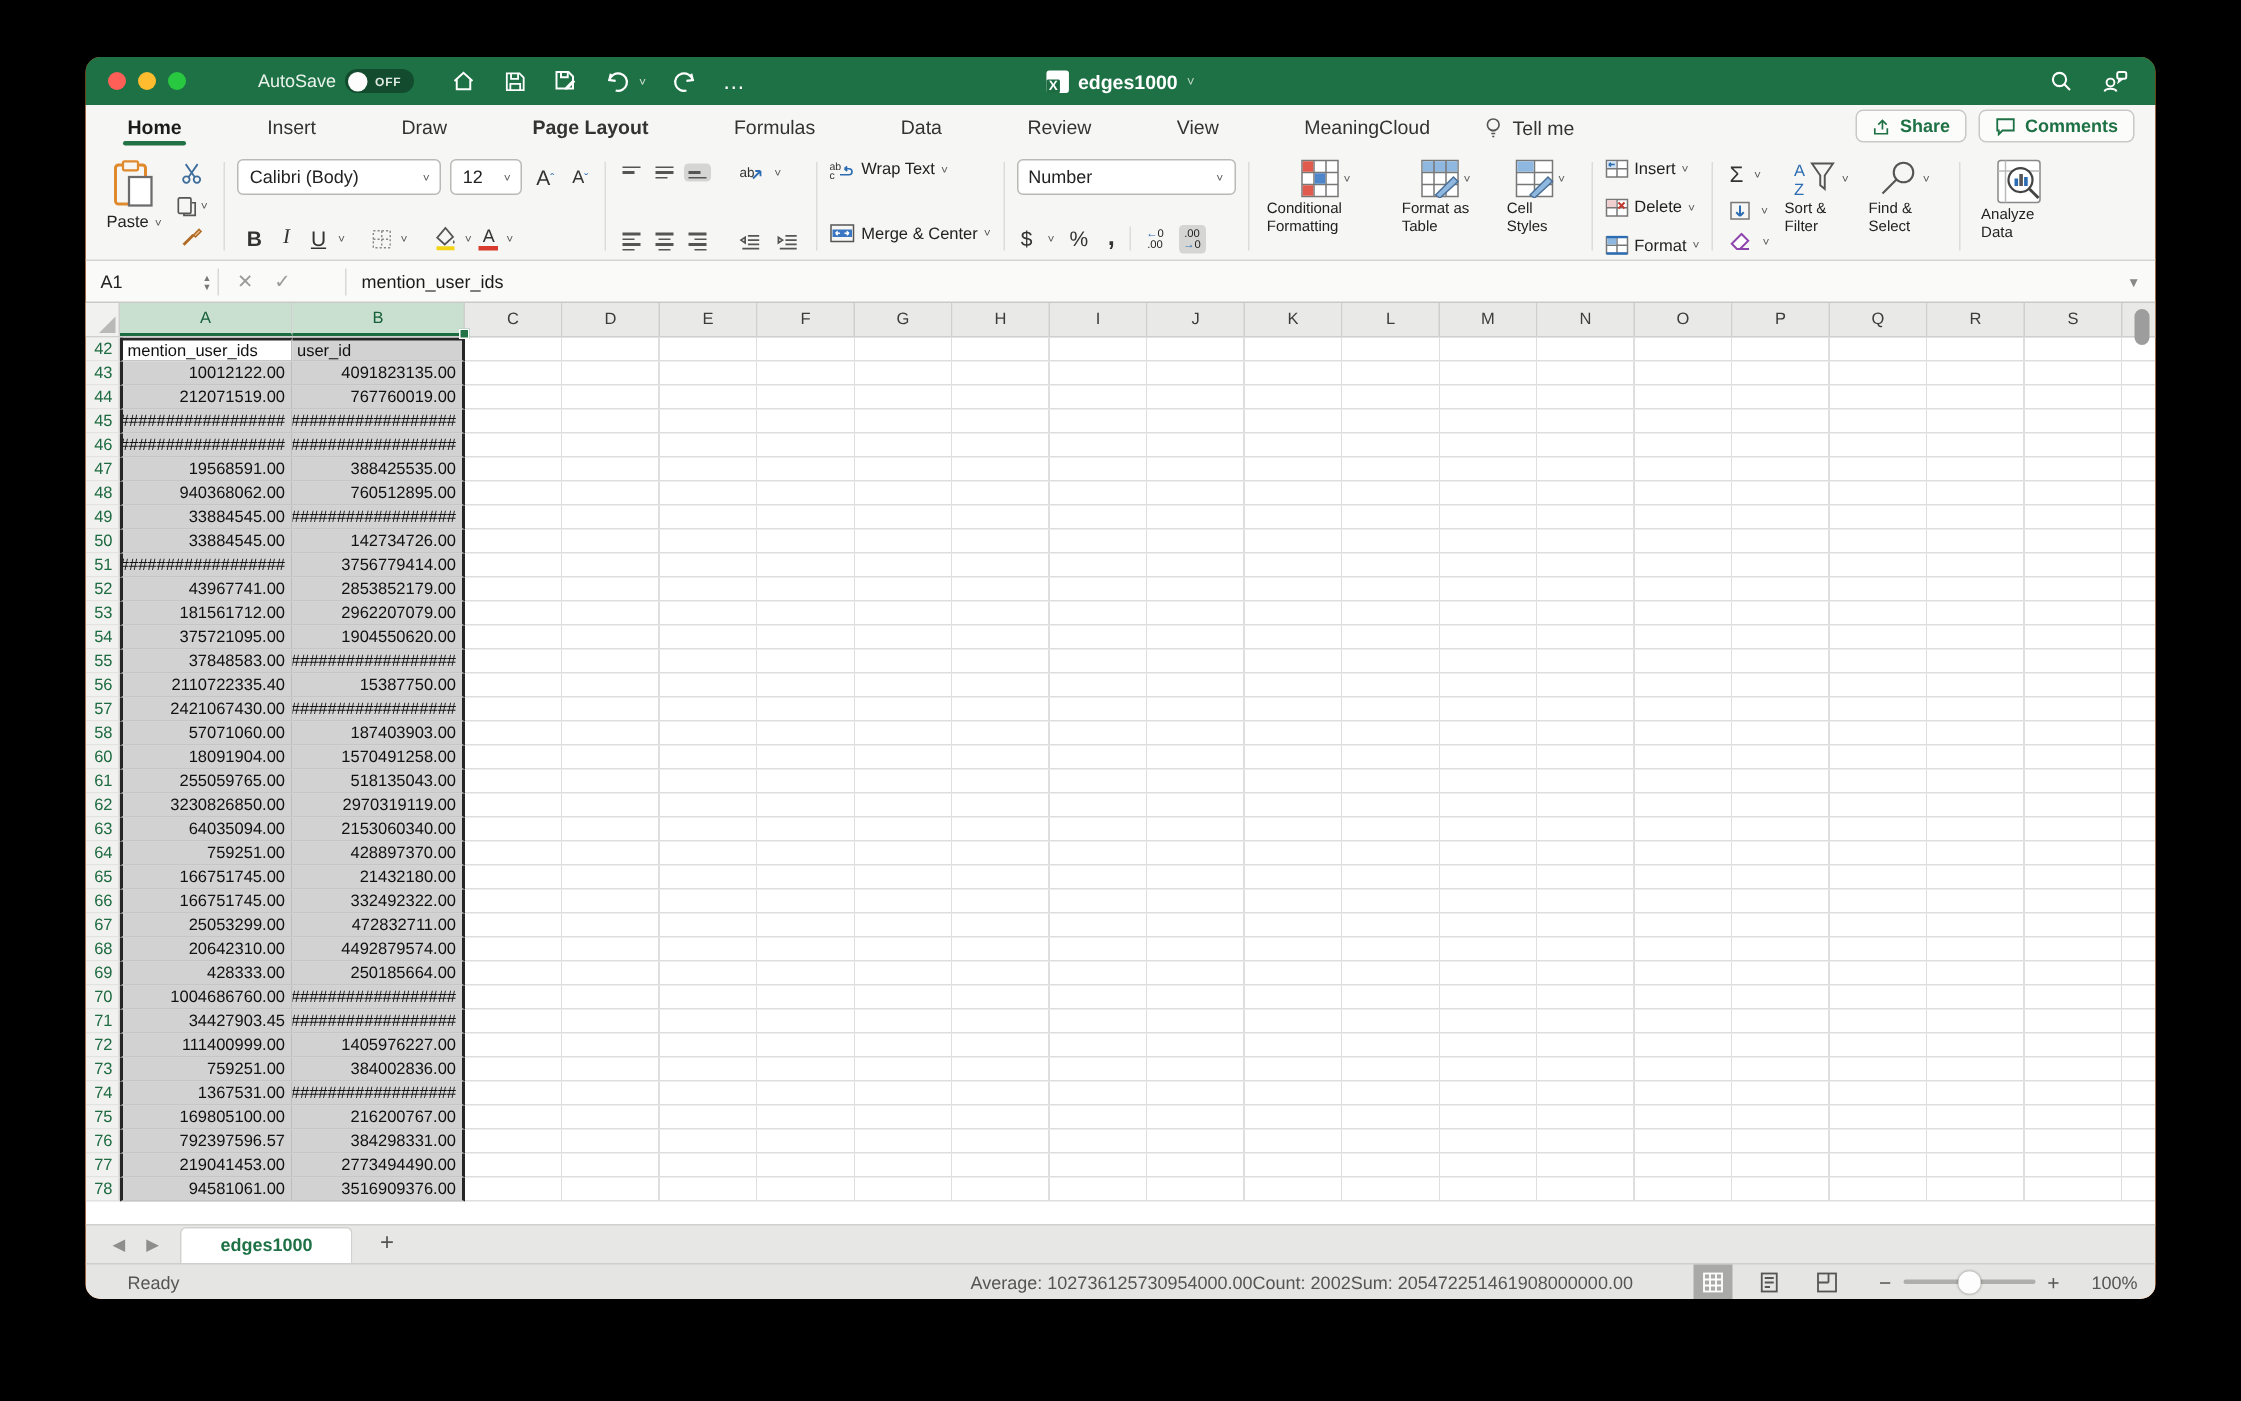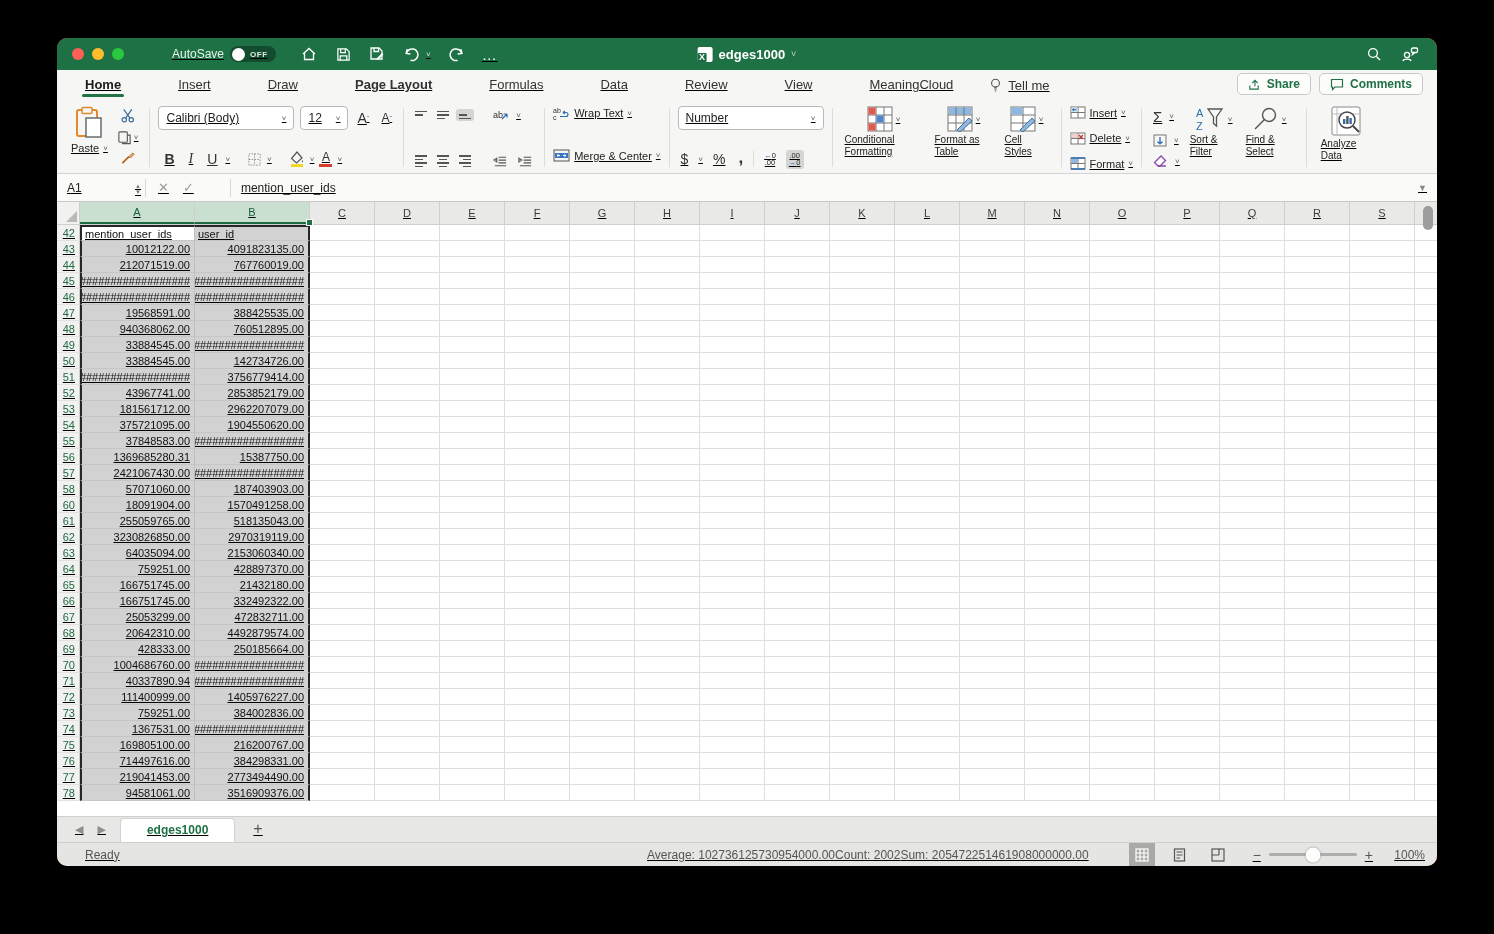--- a/index.html
+++ b/index.html
@@ -1,20 +1,20 @@
 <!DOCTYPE html>
 <html><head>
 <meta charset="utf-8">
 <style>
   * { margin:0; padding:0; box-sizing:border-box; }
   html,body { background:#000; }
   body { font-family:"Liberation Sans", sans-serif; }
   .screen { position:relative; width:1494px; height:934px; background:#000; overflow:hidden; }
   .window { position:absolute; left:57px; top:38px; width:1380px; height:828px;
-            border-radius:10px; overflow:hidden; display:flex; flex-direction:column; background:#f97316;text-decoration:underline; }
+            border-radius:10px; overflow:hidden; display:flex; flex-direction:column; background:#f97316; }
 
   
   .titlebar { height:32px; background:#1e7145; display:flex; align-items:center; position:relative; flex:none; color:#fff; }
   .traffic { display:flex; gap:8px; margin-left:15px; }
   .traffic span { width:12px; height:12px; border-radius:50%; display:block; }
   .autosave { display:flex; align-items:center; gap:6px; margin-left:48px; font-size:12px; color:#eaf3ec; }
   .as-pill { width:46px; height:16px; border-radius:8px; background:#124b2d; display:flex; align-items:center; position:relative; }
   .as-knob { width:13px; height:13px; background:#fdfdfd; border-radius:50%; margin-left:2px; }
   .as-off { font-size:8px; font-weight:bold; color:#dfeae2; margin-left:5px; letter-spacing:.5px; }
   .tb-icons { display:flex; align-items:center; gap:16px; margin-left:24px; }
@@ -696,21 +696,21 @@
             <div class="rest"></div>
           </div>
           <div class="grow">
             <div class="gut">55</div>
             <div class="ca num">37848583.00</div>
             <div class="cb num">##################</div>
             <div class="rest"></div>
           </div>
           <div class="grow">
             <div class="gut">56</div>
-            <div class="ca num">1369685280.31</div>
+            <div class="ca num">2110722335.40</div>
             <div class="cb num">15387750.00</div>
             <div class="rest"></div>
           </div>
           <div class="grow">
             <div class="gut">57</div>
             <div class="ca num">2421067430.00</div>
             <div class="cb num">##################</div>
             <div class="rest"></div>
           </div>
           <div class="grow">
@@ -780,21 +780,21 @@
             <div class="rest"></div>
           </div>
           <div class="grow">
             <div class="gut">70</div>
             <div class="ca num">1004686760.00</div>
             <div class="cb num">##################</div>
             <div class="rest"></div>
           </div>
           <div class="grow">
             <div class="gut">71</div>
-            <div class="ca num">40337890.94</div>
+            <div class="ca num">34427903.45</div>
             <div class="cb num">##################</div>
             <div class="rest"></div>
           </div>
           <div class="grow">
             <div class="gut">72</div>
             <div class="ca num">111400999.00</div>
             <div class="cb num">1405976227.00</div>
             <div class="rest"></div>
           </div>
           <div class="grow">
@@ -810,21 +810,21 @@
             <div class="rest"></div>
           </div>
           <div class="grow">
             <div class="gut">75</div>
             <div class="ca num">169805100.00</div>
             <div class="cb num">216200767.00</div>
             <div class="rest"></div>
           </div>
           <div class="grow">
             <div class="gut">76</div>
-            <div class="ca num">714497616.00</div>
+            <div class="ca num">792397596.57</div>
             <div class="cb num">384298331.00</div>
             <div class="rest"></div>
           </div>
           <div class="grow">
             <div class="gut">77</div>
             <div class="ca num">219041453.00</div>
             <div class="cb num">2773494490.00</div>
             <div class="rest"></div>
           </div>
           <div class="grow">

